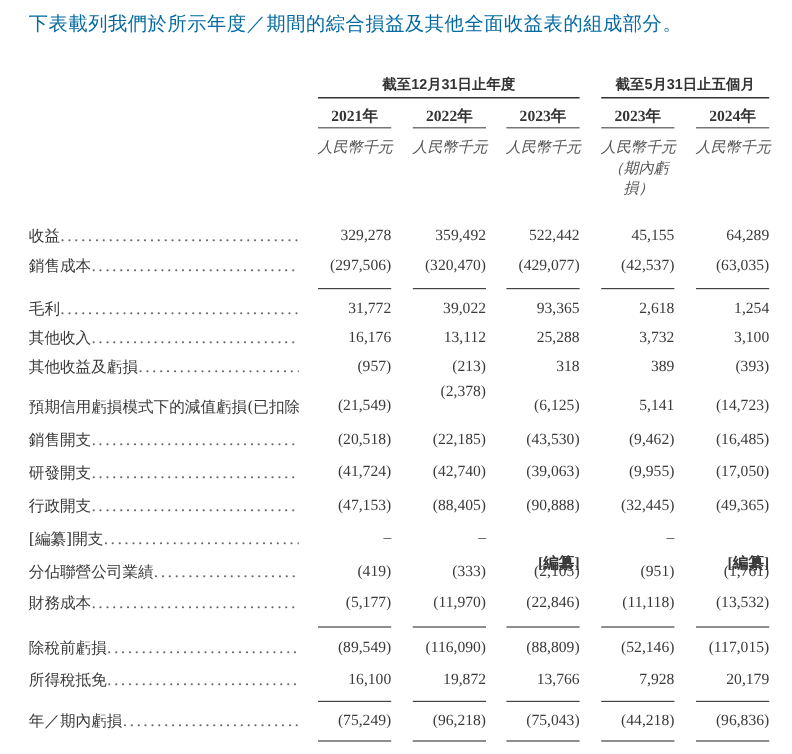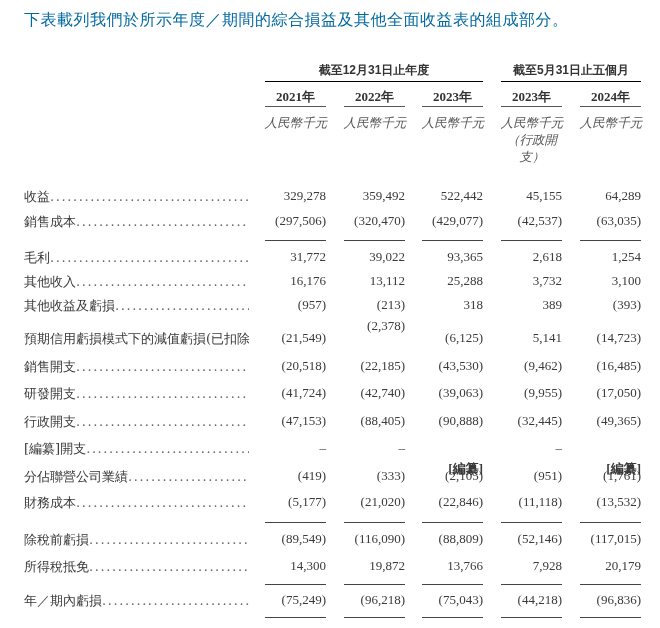--- a/index.html
+++ b/index.html
@@ -29,21 +29,21 @@
 <div class="yr" style="left:344px;width:61px;">2022年</div>
 <div class="yr" style="left:422px;width:61px;">2023年</div>
 <div class="yr" style="left:501px;width:61px;">2023年</div>
 <div class="yr" style="left:580px;width:61px;">2024年</div>
 
 <div class="unit" style="left:262px;width:68px;"><span>人民幣千元</span></div>
 <div class="unit" style="left:341px;width:68px;"><span>人民幣千元</span></div>
 <div class="unit" style="left:419px;width:68px;"><span>人民幣千元</span></div>
 <div class="unit" style="left:498px;width:68px;">
   <div>人民幣千元</div>
-  <div>（行政開支）</div>
+  <div>（期內虧損）</div>
 </div>
 <div class="unit" style="left:577px;width:68px;"><span>人民幣千元</span></div>
 
 <div id="table-body">
     <div class="row-label" style="top: 188px;"><span>收益</span><span class="dots">.....................................................</span></div>
     <div class="cell" style="top: 188px; left: 265px; width: 61px;">329,278</div>
     <div class="cell" style="top: 188px; left: 344px; width: 61px;">359,492</div>
     <div class="cell" style="top: 188px; left: 422px; width: 61px;">522,442</div>
     <div class="cell" style="top: 188px; left: 501px; width: 61px;">45,155</div>
     <div class="cell" style="top: 188px; left: 580px; width: 61px;">64,289</div>
@@ -107,37 +107,37 @@
     <div class="cell" style="top: 440px; left: 501px; width: 61px;">–</div>
     <div class="cell redact" style="top: 440px; left: 580px; width: 61px;">[編纂]</div>
     <div class="row-label" style="top: 468px;"><span>分佔聯營公司業績</span><span class="dots">.....................................................</span></div>
     <div class="cell" style="top: 468px; left: 265px; width: 61px;">(419)</div>
     <div class="cell" style="top: 468px; left: 344px; width: 61px;">(333)</div>
     <div class="cell" style="top: 468px; left: 422px; width: 61px;">(2,105)</div>
     <div class="cell" style="top: 468px; left: 501px; width: 61px;">(951)</div>
     <div class="cell" style="top: 468px; left: 580px; width: 61px;">(1,761)</div>
     <div class="row-label" style="top: 494px;"><span>財務成本</span><span class="dots">.....................................................</span></div>
     <div class="cell" style="top: 494px; left: 265px; width: 61px;">(5,177)</div>
-    <div class="cell" style="top: 494px; left: 344px; width: 61px;">(21,020)</div>
+    <div class="cell" style="top: 494px; left: 344px; width: 61px;">(11,970)</div>
     <div class="cell" style="top: 494px; left: 422px; width: 61px;">(22,846)</div>
     <div class="cell" style="top: 494px; left: 501px; width: 61px;">(11,118)</div>
     <div class="cell" style="top: 494px; left: 580px; width: 61px;">(13,532)</div>
     <div class="rule" style="top: 522px; left: 265px; width: 61px;"></div>
     <div class="rule" style="top: 522px; left: 344px; width: 61px;"></div>
     <div class="rule" style="top: 522px; left: 422px; width: 61px;"></div>
     <div class="rule" style="top: 522px; left: 501px; width: 61px;"></div>
     <div class="rule" style="top: 522px; left: 580px; width: 61px;"></div>
     <div class="row-label" style="top: 531px;"><span>除稅前虧損</span><span class="dots">.....................................................</span></div>
     <div class="cell" style="top: 531px; left: 265px; width: 61px; text-align: right;">(89,549)</div>
     <div class="cell" style="top: 531px; left: 344px; width: 61px;">(116,090)</div>
     <div class="cell" style="top: 531px; left: 422px; width: 61px;">(88,809)</div>
     <div class="cell" style="top: 531px; left: 501px; width: 61px;">(52,146)</div>
     <div class="cell" style="top: 531px; left: 580px; width: 61px;">(117,015)</div>
     <div class="row-label" style="top: 558px;"><span>所得稅抵免</span><span class="dots">.....................................................</span></div>
-    <div class="cell" style="top: 558px; left: 265px; width: 61px;">14,300</div>
+    <div class="cell" style="top: 558px; left: 265px; width: 61px;">16,100</div>
     <div class="cell" style="top: 558px; left: 344px; width: 61px;">19,872</div>
     <div class="cell" style="top: 558px; left: 422px; width: 61px;">13,766</div>
     <div class="cell" style="top: 558px; left: 501px; width: 61px;">7,928</div>
     <div class="cell" style="top: 558px; left: 580px; width: 61px;">20,179</div>
     <div class="rule" style="top: 584px; left: 265px; width: 61px;"></div>
     <div class="rule" style="top: 584px; left: 344px; width: 61px;"></div>
     <div class="rule" style="top: 584px; left: 422px; width: 61px;"></div>
     <div class="rule" style="top: 584px; left: 501px; width: 61px;"></div>
     <div class="rule" style="top: 584px; left: 580px; width: 61px;"></div>
     <div class="row-label" style="top: 592px;"><span>年／期內虧損</span><span class="dots">.....................................................</span></div>

